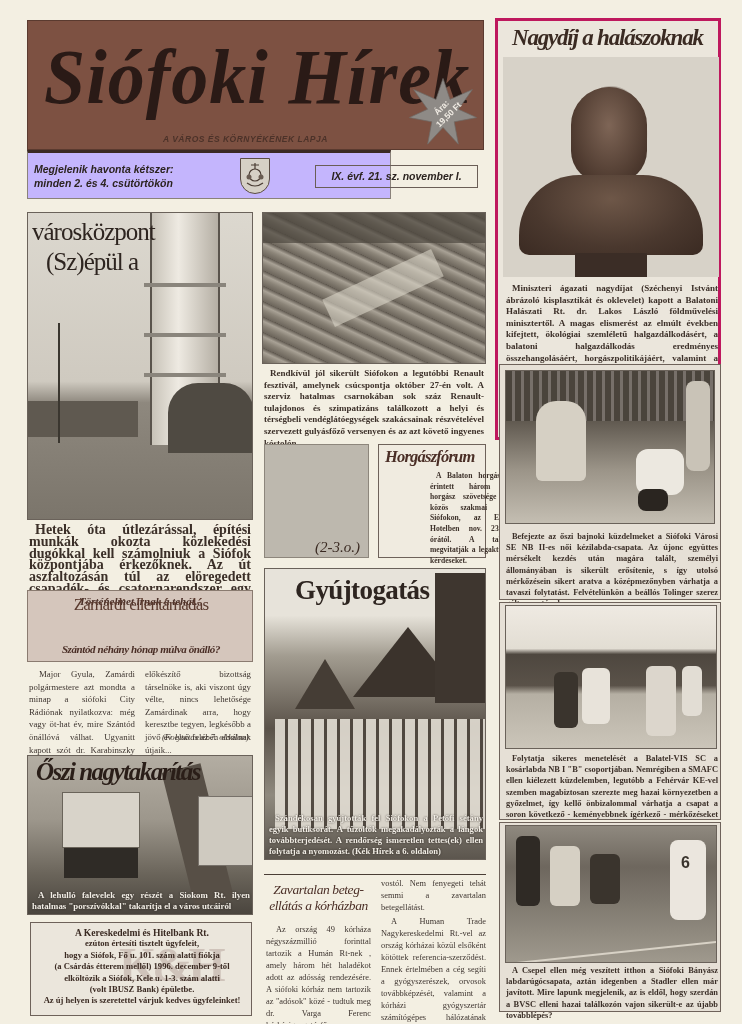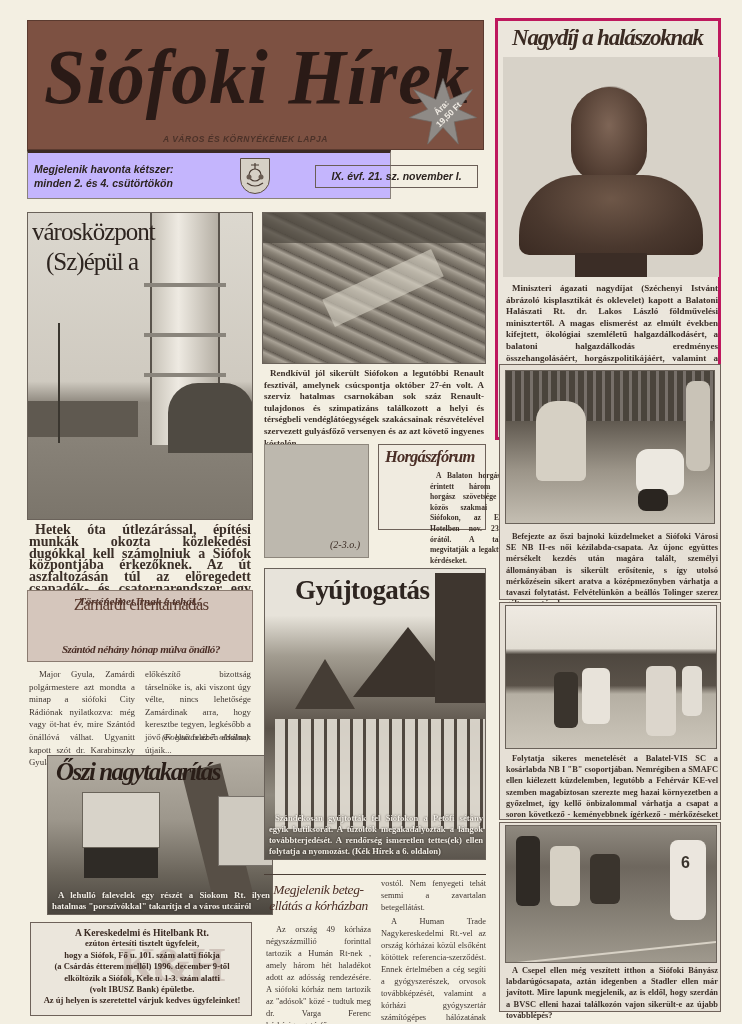--- a/index.html
+++ b/index.html
@@ -148,41 +148,41 @@
 
 <div class="abs" style="left:262px; top:212px; width:192px; height:226px;">
   <div class="photo" style="position:absolute; left:0; top:0; width:224px; height:152px; background: repeating-linear-gradient(25deg, #6d665c 0px, #8b8478 6px, #a9a296 10px, #5e574e 14px);">
     <div style="position:absolute; left:0; top:0; width:224px; height:30px; background:#4d473f; opacity:0.7;"></div>
     <div style="position:absolute; left:60px; top:60px; width:120px; height:30px; background:#d9d3c7; opacity:0.6; transform:rotate(-25deg);"></div>
   </div>
   <div class="cap" style="position:absolute; left:2px; top:156px; width:220px; font-size:9px; line-height:11.6px;">Rendkívül jól sikerült Siófokon a legutóbbi Renault fesztivál, amelynek csúcspontja október 27-én volt. A szerviz hatalmas csarnokában sok száz Renault-tulajdonos és szimpatizáns találkozott a helyi és térségbeli vendéglátóegységek szakácsainak részvételével szervezett gulyásfőző versenyen és az azt követő ingyenes kóstolón.</div>
 </div>
 
 <div class="abs" style="left:264px; top:444px; width:105px; height:114px; background:#bdb8ae; border:1px solid #8d867c;">
-  <div style="position:absolute; right:8px; top:94px; font-style:italic; font-size:10px; color:#3a2a22;">(2-3.o.)</div>
-</div>
-
-<div class="abs box-border" style="left:378px; top:444px; width:108px; height:86px; background:#f0ebe0;">
+  <div style="position:absolute; right:8px; top:94px; font-style:italic; font-size:15px; color:#3a2a22;">(2-3.o.)</div>
+</div>
+
+<div class="abs box-border" style="left:378px; top:444px; width:108px; height:114px; background:#f0ebe0;">
   <div class="hl hl-italic" style="position:absolute; left:6px; top:2px; font-size:16.5px; color:#4a2e26; letter-spacing:-0.8px;">Horgászfórum</div>
   <div class="cap" style="position:absolute; left:7px; top:26px; width:96px; font-size:7.6px; line-height:10.6px; color:#3b2f28;margin-left:44px;">A Balaton horgászatában érintett három megye horgász szövetsége rendez közös szakmai fórumot Siófokon, az Ezüstpart Hotelben nov. 23-án 10 órától. A találkozón megvitatják a legaktuálisabb kérdéseket.</div>
 </div>
 
 <div class="abs" style="left:27px; top:590px; width:226px; height:158px;">
   <div class="box-border" style="position:absolute; left:0; top:0; width:226px; height:72px; background:#d5c6bc; border-color:#8a7b70;">
     <div style="position:absolute; left:0; top:4px; width:226px; text-align:center; font-style:italic; font-weight:bold; font-size:11px; color:#4a2e26;">Történelmet írnak a tehát...</div>
     <div class="hl" style="position:absolute; left:0; top:4px; width:226px; text-align:center; font-size:17px; font-weight:normal; color:#5a3a2e; letter-spacing:-0.8px;">Zamárdi ellentámadás</div>
     <div style="position:absolute; left:0; top:52px; width:226px; text-align:center; font-style:italic; font-weight:bold; font-size:11px; color:#4a2e26; letter-spacing:-0.4px;">Szántód néhány hónap múlva önálló?</div>
   </div>
   <div class="body-text" style="position:absolute; left:2px; top:78px; width:106px; font-size:8.8px; line-height:12.6px;">Major Gyula, Zamárdi polgármestere azt mondta a minap a siófoki City Rádiónak nyilatkozva: még vagy öt-hat év, mire Szántód önállóvá válhat. Ugyanitt kapott szót dr. Karabinszky Gyula, a szántódi</div>
   <div class="body-text" style="position:absolute; left:118px; top:78px; width:106px; font-size:8.8px; line-height:12.6px; text-indent:0;">előkészítő bizottság társelnöke is, aki viszont úgy vélte, nincs lehetősége Zamárdinak arra, hogy keresztbe tegyen, legkésőbb a jövő év első felében elválnak útjaik...</div>
   <div style="position:absolute; right:4px; top:142px; font-style:italic; font-size:8.8px; color:#3e3530;">(Folytatás az 7. oldalon)</div>
 </div>
 
 <div class="abs" style="left:27px; top:755px; width:226px; height:160px;">
-  <div class="photo" style="position:absolute; left:0; top:0; width:226px; height:160px; background: linear-gradient(180deg, #b3ada2 0%, #9d978c 40%, #6a645a 75%, #4a453e 100%); margin-left: 20px;">
+  <div class="photo" style="position:absolute; left:0; top:0; width:226px; height:160px; background: linear-gradient(180deg, #b3ada2 0%, #9d978c 40%, #6a645a 75%, #4a453e 100%);">
     <div style="position:absolute; left:34px; top:36px; width:78px; height:56px; background:#d8d3c9; border:1px solid #6a645a;"></div>
     <div style="position:absolute; left:36px; top:92px; width:74px; height:30px; background:#2f2b26;"></div>
     <div style="position:absolute; left:150px; top:10px; width:40px; height:140px; background:#574f46; transform:rotate(-14deg);"></div>
     <div style="position:absolute; left:170px; top:40px; width:56px; height:70px; background:#cfcac0; border:1px solid #77716a;"></div>
     <div class="hl hl-italic" style="position:absolute; left:8px; top:2px; font-size:25px; color:#2a1e18; letter-spacing:-1.5px;">Őszi nagytakarítás</div>
     <div class="cap" style="position:absolute; left:4px; top:134px; width:218px; font-size:8.8px; line-height:11.2px; color:#f2eee6; text-shadow:0 0 2px #2a241f;">A lehulló falevelek egy részét a Siokom Rt. ilyen hatalmas "porszívókkal" takarítja el a város utcáiról</div>
   </div>
 </div>
 
 <div class="abs box-border" style="left:30px; top:922px; width:222px; height:94px; background:#ebe6dc; border-color:#6e625a;">
@@ -205,21 +205,21 @@
     <div style="position:absolute; left:170px; top:4px; width:52px; height:130px; background:#3e362f;"></div>
     <div style="position:absolute; left:10px; top:150px; width:210px; height:110px; background: repeating-linear-gradient(90deg, #e3ded4 0px, #e3ded4 10px, #4e463e 10px, #4e463e 13px), repeating-linear-gradient(0deg, transparent 0, transparent 18px, #4e463e 18px, #4e463e 20px); opacity:0.9;"></div>
     <div class="hl" style="position:absolute; left:30px; top:6px; font-size:27px; color:#2e2520; letter-spacing:-0.6px;">Gyújtogatás</div>
     <div class="cap" style="position:absolute; left:4px; top:244px; width:214px; font-size:8.6px; line-height:11px; color:#f2eee6; text-shadow:0 0 2px #2a241f;">Szándékosan gyújtották fel Siófokon a Petőfi sétány egyik butiksorát. A tűzoltók megakadályozták a lángok továbbterjedését. A rendőrség ismeretlen tettes(ek) ellen folytatja a nyomozást. (Kék Hírek a 6. oldalon)</div>
   </div>
 </div>
 
 <div class="abs" style="left:264px; top:874px; width:226px; height:146px;">
   <div style="position:absolute; left:0; top:0; width:222px; height:1px; background:#4a3e36;"></div>
   <div class="hl hl-italic" style="position:absolute; left:2px; top:8px; width:105px; text-align:center; font-size:13.5px; line-height:16px; font-weight:normal; color:#4a2e26; letter-spacing:-0.4px;">
-    <div>Megjelenik beteg-</div>
+    <div>Zavartalan beteg-</div>
     <div>ellátás a kórházban</div>
   </div>
   <div class="body-text" style="position:absolute; left:2px; top:50px; width:105px; font-size:8.4px; line-height:12px;">Az ország 49 kórháza négyszázmillió forinttal tartozik a Humán Rt-nek , amely három hét haladékot adott az adósság rendezésére. A siófoki kórház nem tartozik az "adósok" közé - tudtuk meg dr. Varga Ferenc kórházigazgató-főor-</div>
   <div class="body-text" style="position:absolute; left:117px; top:4px; width:105px; font-size:8.4px; line-height:12px; text-indent:0;">vostól. Nem fenyegeti tehát semmi a zavartalan betegellátást.</div>
   <div class="body-text" style="position:absolute; left:117px; top:42px; width:105px; font-size:8.4px; line-height:12px;">A Human Trade Nagykereskedelmi Rt.-vel az ország kórházai közül elsőként kötöttek referencia-szerződést. Ennek értelmében a cég segíti a gyógyszerészek, orvosok továbbképzését, valamint a kórházi gyógyszertár számítógépes hálózatának kiépítését is.</div>
 </div>
 
 <div class="abs box-border" style="left:499px; top:364px; width:222px; height:236px; background:#e6e0d6;">
   <div class="photo" style="position:absolute; left:5px; top:5px; width:210px; height:154px; background: linear-gradient(180deg, #3e3832 0%, #5b544b 30%, #9b9488 65%, #c4beb2 100%);">
     <div style="position:absolute; left:0; top:0; width:210px; height:50px; background: repeating-linear-gradient(90deg, #4a443c 0, #4a443c 6px, #77706a 6px, #77706a 9px);"></div>

